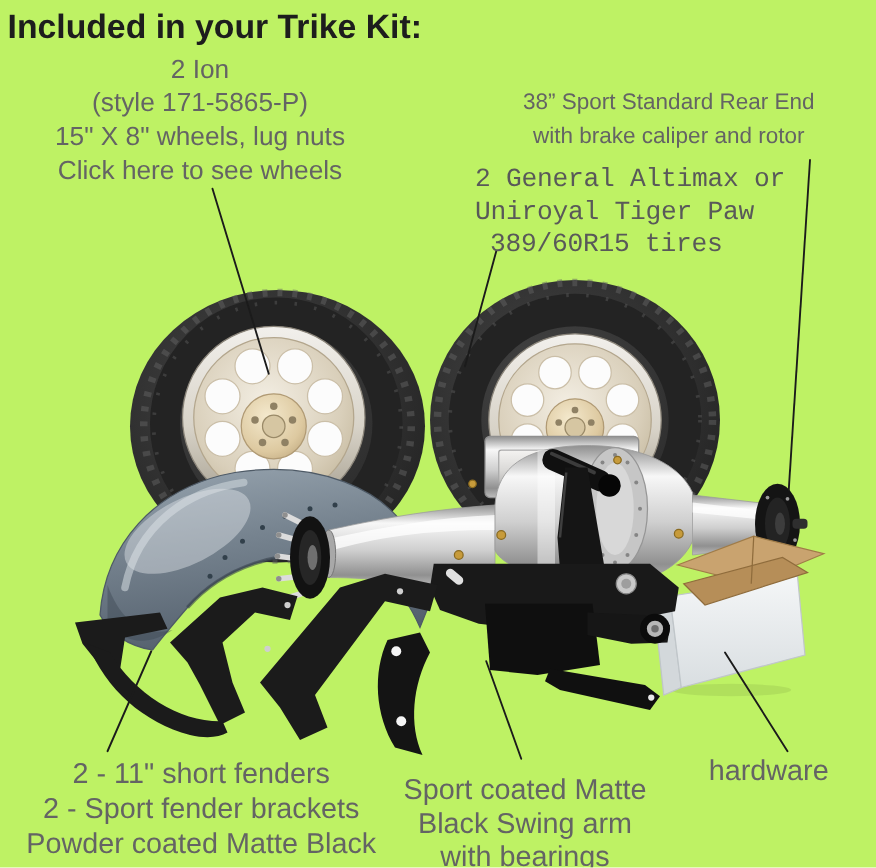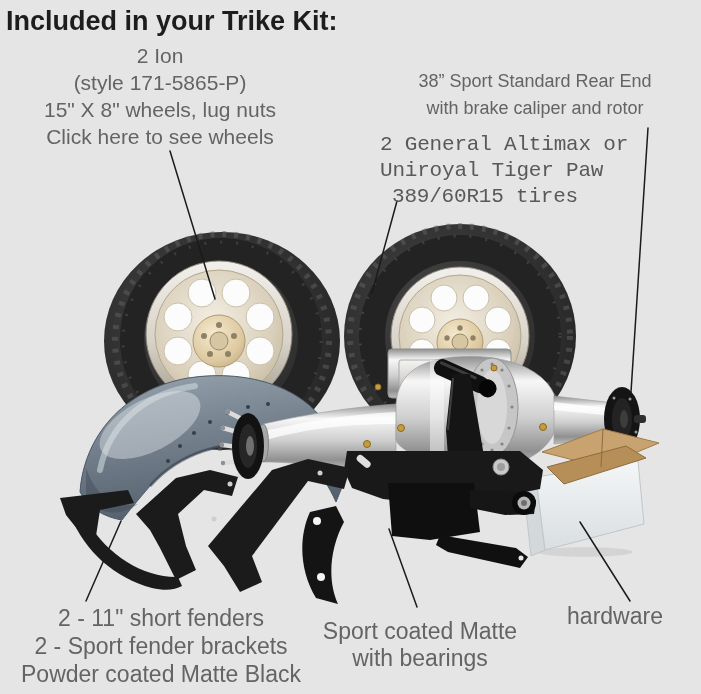--- a/index.html
+++ b/index.html
@@ -1,16 +1,16 @@
 <!DOCTYPE html>
 <html><head>
 <meta charset="utf-8">
 <style>
   html,body{margin:0;padding:0;background:#ffffff;}
-  .stage{position:relative;width:701px;height:694px;background:#e5e5e5;overflow:hidden;
+  .stage{position:relative;width:701px;height:694px;background:#bef264;overflow:hidden;
          font-family:"Liberation Sans",sans-serif;}
   svg.photo{position:absolute;left:0;top:0;}
   .title{position:absolute;left:6px;top:6px;font-size:27px;font-weight:bold;color:#1d1d1d;}
   .lbl{position:absolute;color:#646464;text-align:center;}
   .lbl div{white-space:nowrap;}
   .lbl-wheels{left:10px;top:42px;width:300px;font-size:21px;line-height:27px;}
   .lbl-rearend{left:370px;top:68px;width:330px;font-size:18px;line-height:27px;}
   .lbl-tires{left:380px;top:132px;width:210px;font-size:21px;line-height:26px;color:#595959;letter-spacing:-0.2px;font-family:Liberation Mono, monospace;}
   .lbl-fenders{left:0px;top:604px;width:322px;font-size:23px;line-height:28px;}
   .lbl-swingarm{left:296px;top:618px;width:248px;font-size:23px;line-height:27px;}
@@ -296,20 +296,21 @@
   </div>
 
   <div class="lbl lbl-fenders">
     <div>2 - 11" short fenders</div>
     <div>2 - Sport fender brackets</div>
     <div>Powder coated Matte Black</div>
   </div>
 
   <div class="lbl lbl-swingarm">
     <div>Sport coated Matte</div>
+    <div>Black Swing arm</div>
     <div>with bearings</div>
   </div>
 
   <div class="lbl lbl-hardware">
     <div>hardware</div>
   </div>
 
 </div>
 
 </body></html>

